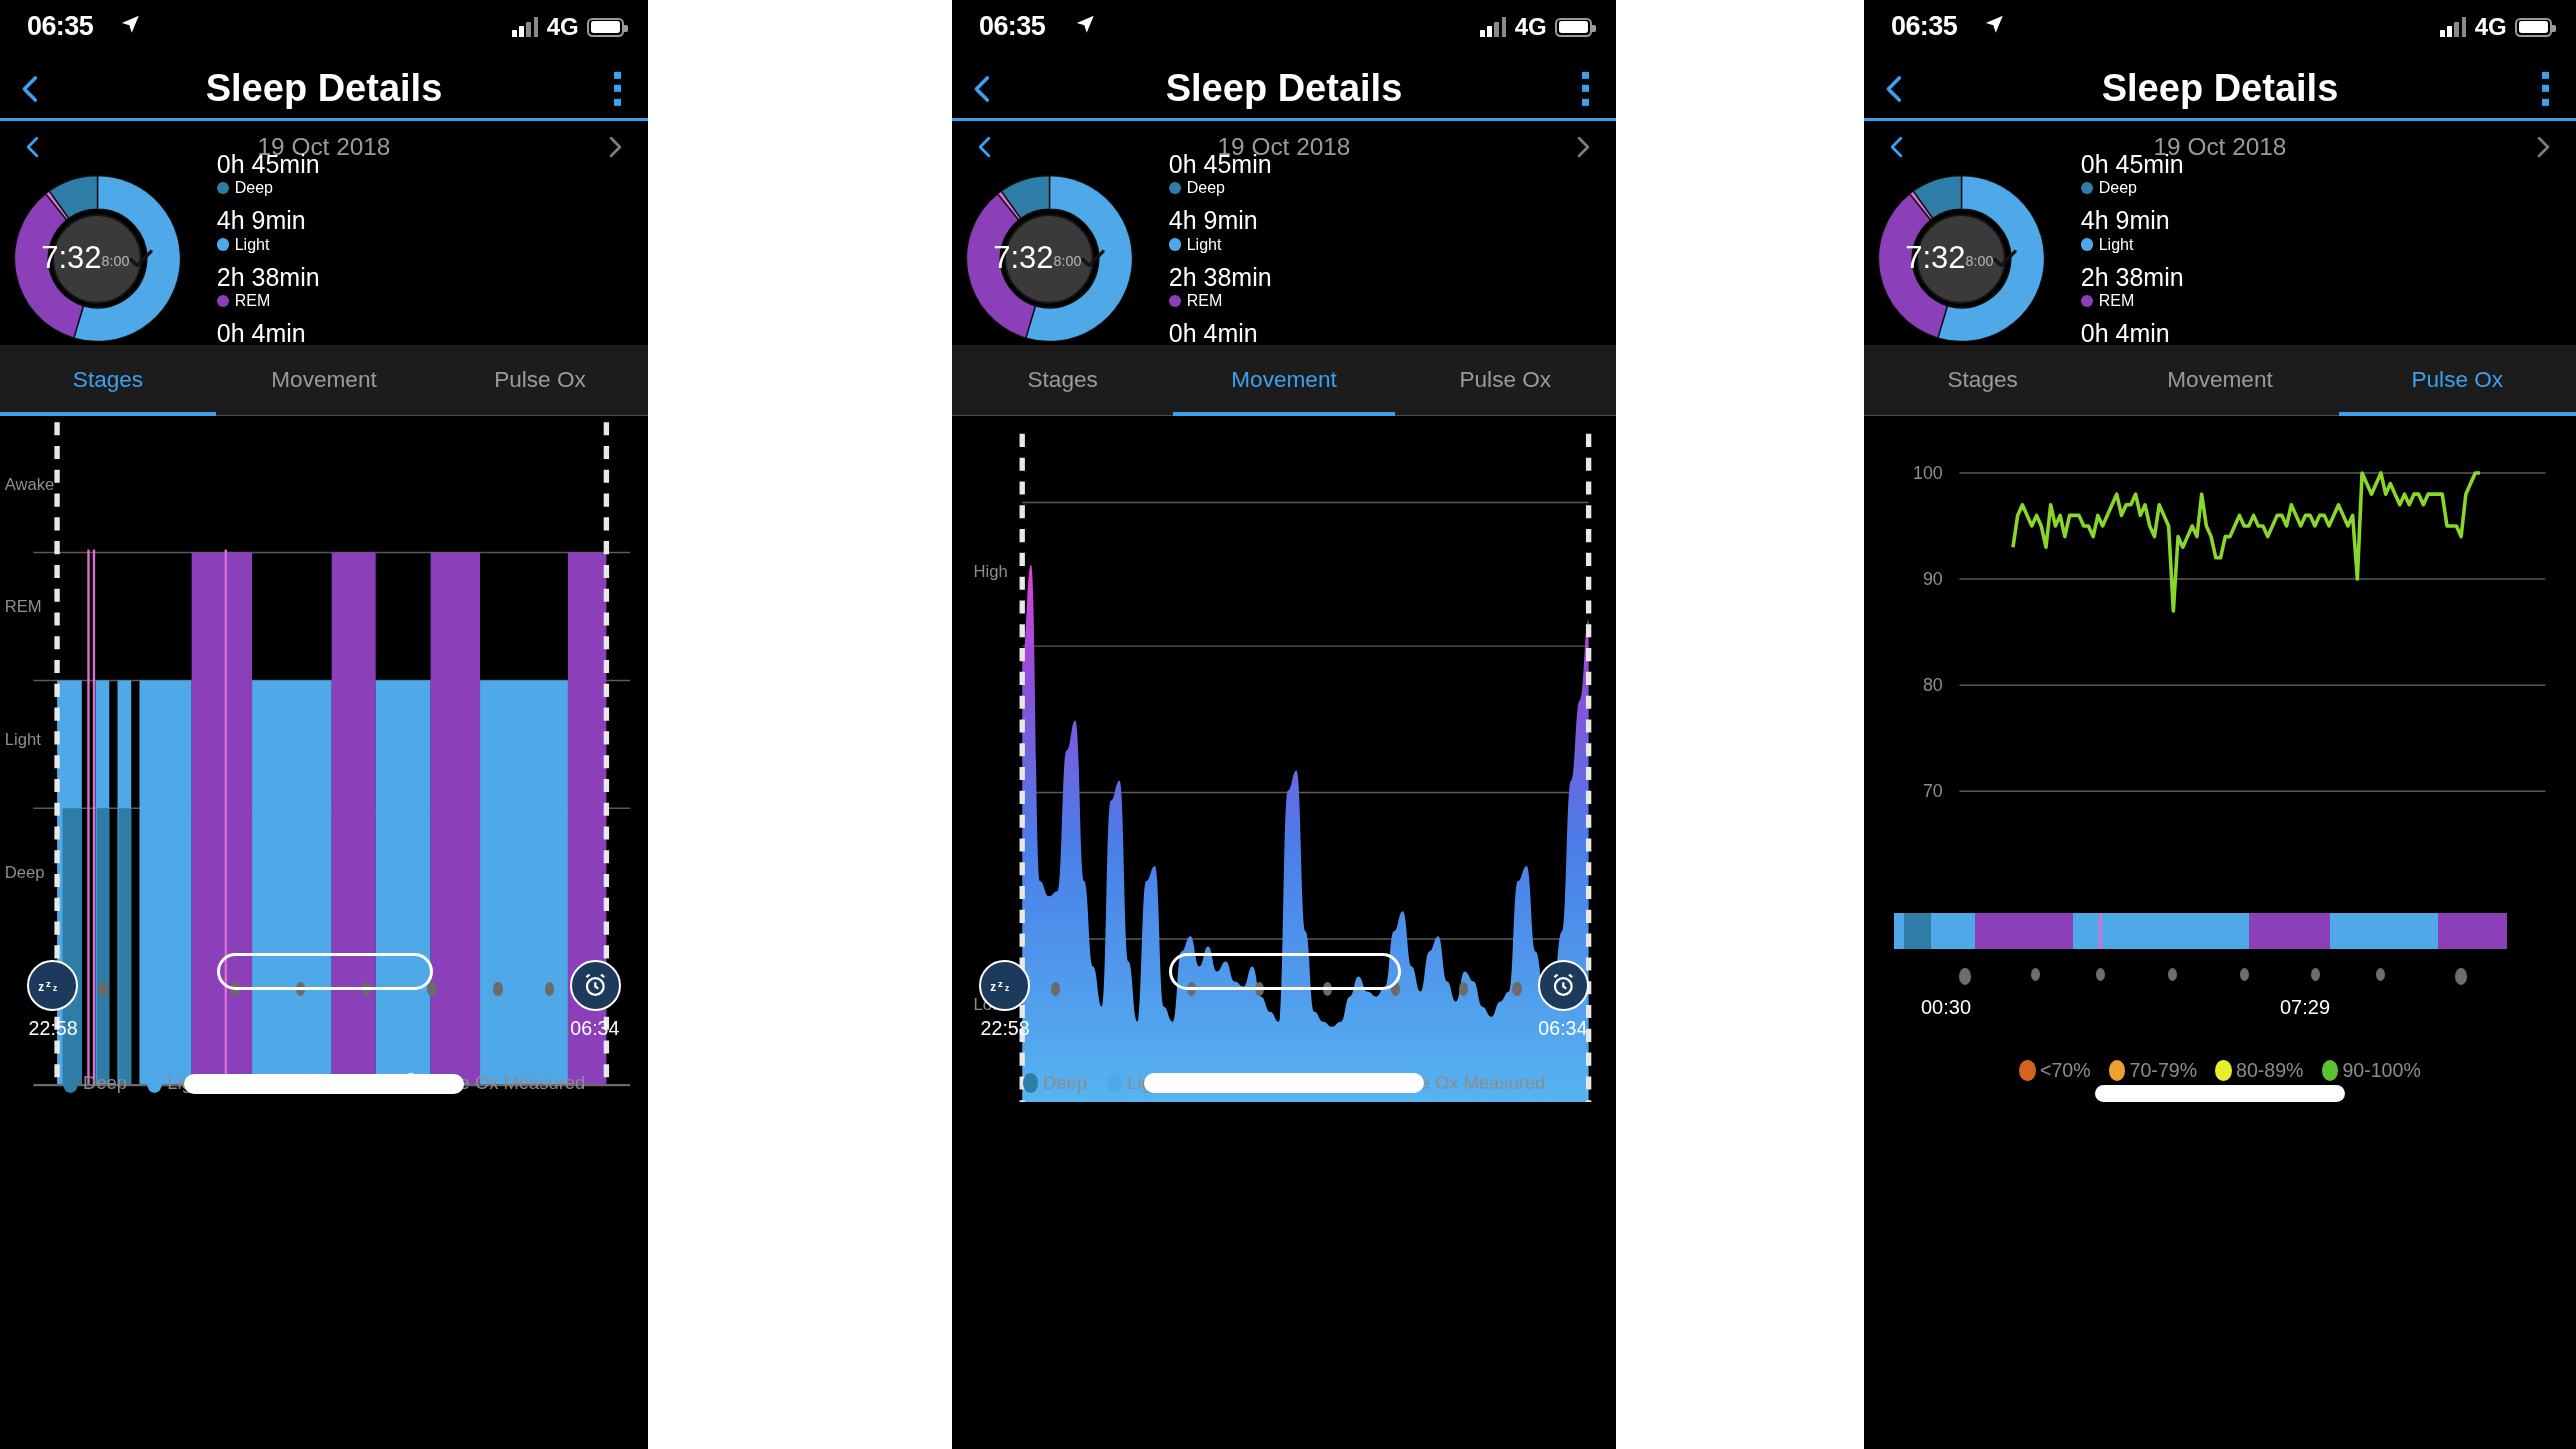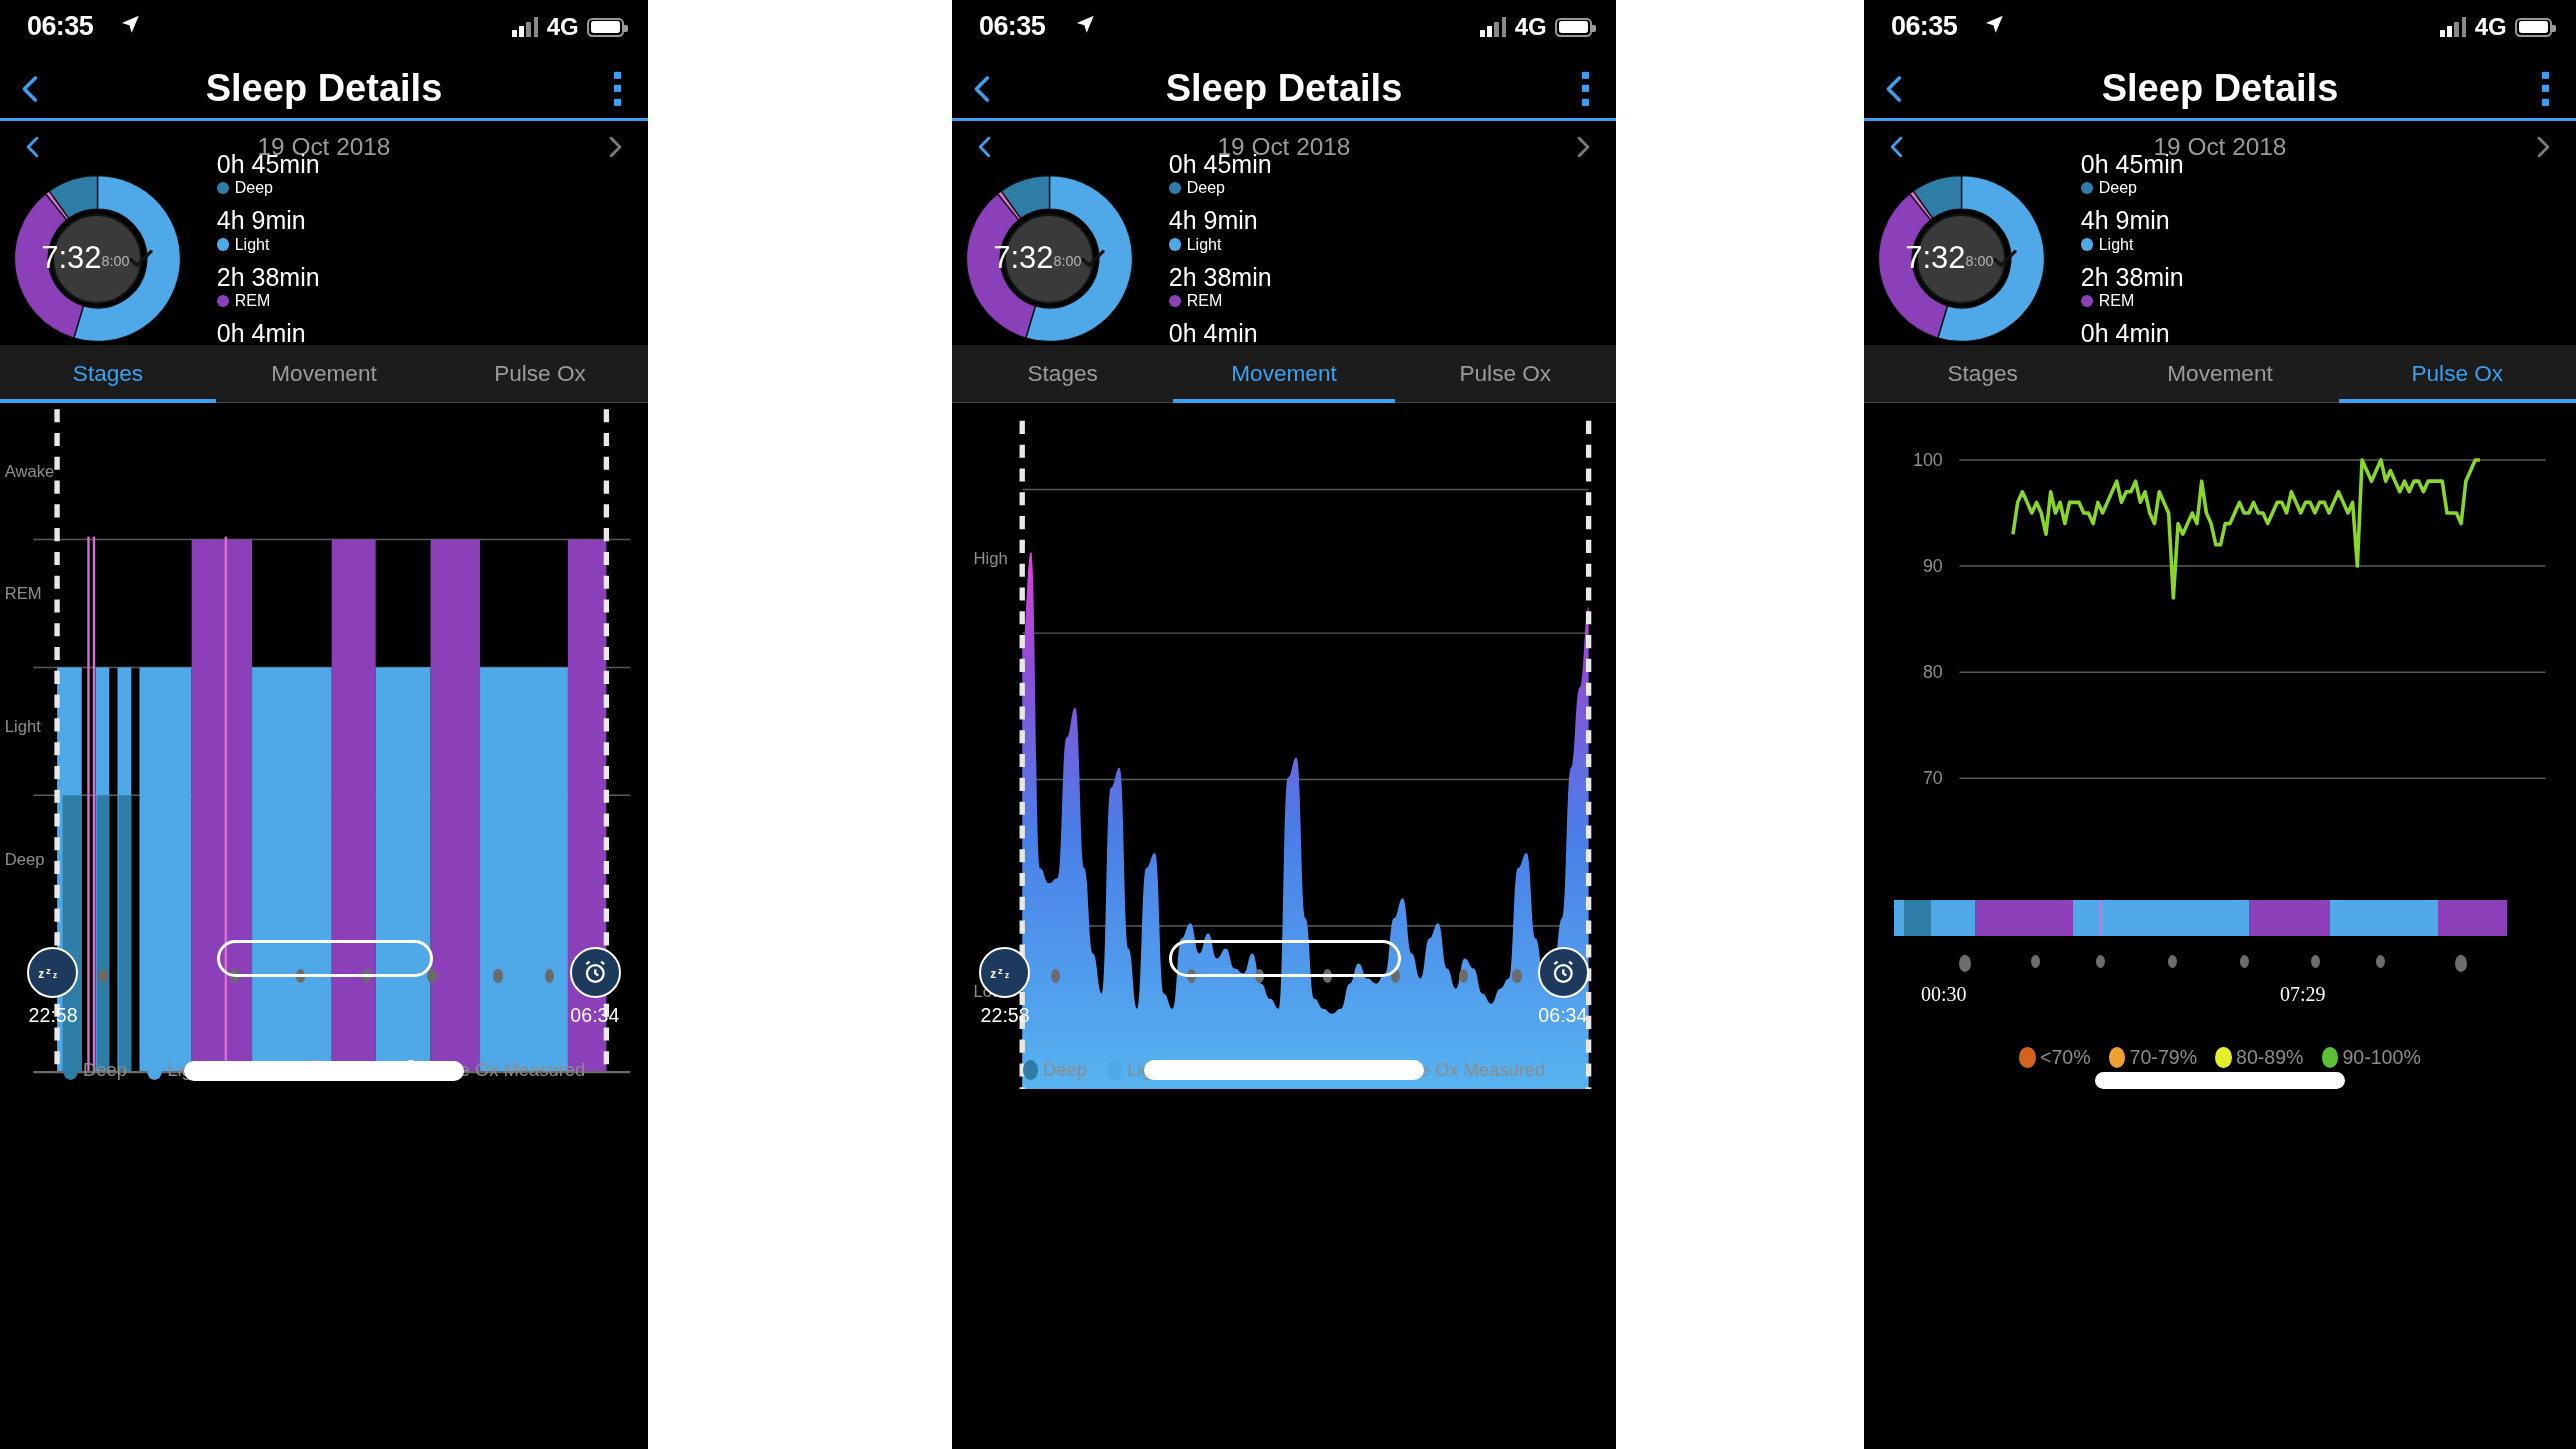--- a/index.html
+++ b/index.html
@@ -94,21 +94,21 @@
 
   .legend { margin-left:33px; display:flex; flex-direction:column; gap:10px; }
   .lg-item{}
   .lg-val{color:#fff;font-size:25px;font-weight:400;line-height:1.06;}
   .lg-row{display:flex;align-items:center;gap:5.4px;margin-top:1.8px}
   .lg-dot{width:12.5px;height:12.5px;border-radius:50%;flex:0 0 auto;}
   .lg-name{color:#fff;font-size:16px;}
 
   
   .tabs {
-    height:58px; display:flex; border-bottom:1.2px solid #4a4a4a;
+    height:71px; display:flex; border-bottom:1.2px solid #4a4a4a;
     background:#1c1c1c; position:relative;
   }
   .tab {
     flex:1; display:flex; align-items:center; justify-content:center;
     color:#9b9b9b; font-size:22.6px; position:relative;
   }
   .tab.active{color:#3ca0f0;}
   .tab.active::after{
     content:""; position:absolute; left:0; right:0; bottom:-1.2px; height:4.2px;
     background:#3ca0f0;
@@ -155,21 +155,21 @@
     width:280px; height:20px; background:#fff; border-radius:10.7px;
     bottom:6px; z-index:40;
   }
 
   
   .pox-footer{position:absolute;left:0;right:0;bottom:0;height:196px;}
   .pox-bar{position:absolute;left:30px;right:30px;top:7.1px;height:36px;display:flex;overflow:hidden;}
   .pox-bar i{display:block;height:100%;}
   .pox-dots{position:absolute;left:30px;right:30px;top:62px;height:18px;}
   .pox-dot{position:absolute;width:9px;height:13px;border-radius:50%;background:#6e6e6e;}
-  .pox-times{position:absolute;left:0;right:0;top:90px;height:28.6px;font-family:Liberation Serif, serif;}
+  .pox-times{position:absolute;left:0;right:0;top:90px;height:28.6px;}
   .pox-times span{position:absolute;color:#fff;font-size:20px;}
   .pox-legend{
     position:absolute;left:0;right:0;bottom:20px;
     display:flex;align-items:center;justify-content:center;gap:18px;
   }
   .pox-lg{display:flex;align-items:center;gap:4.2px;}
   .pox-lg .d{width:16.7px;height:21.4px;border-radius:50%;}
   .pox-lg span{color:#8c8c8c;font-size:19.6px;}
 </style>
 </head>

